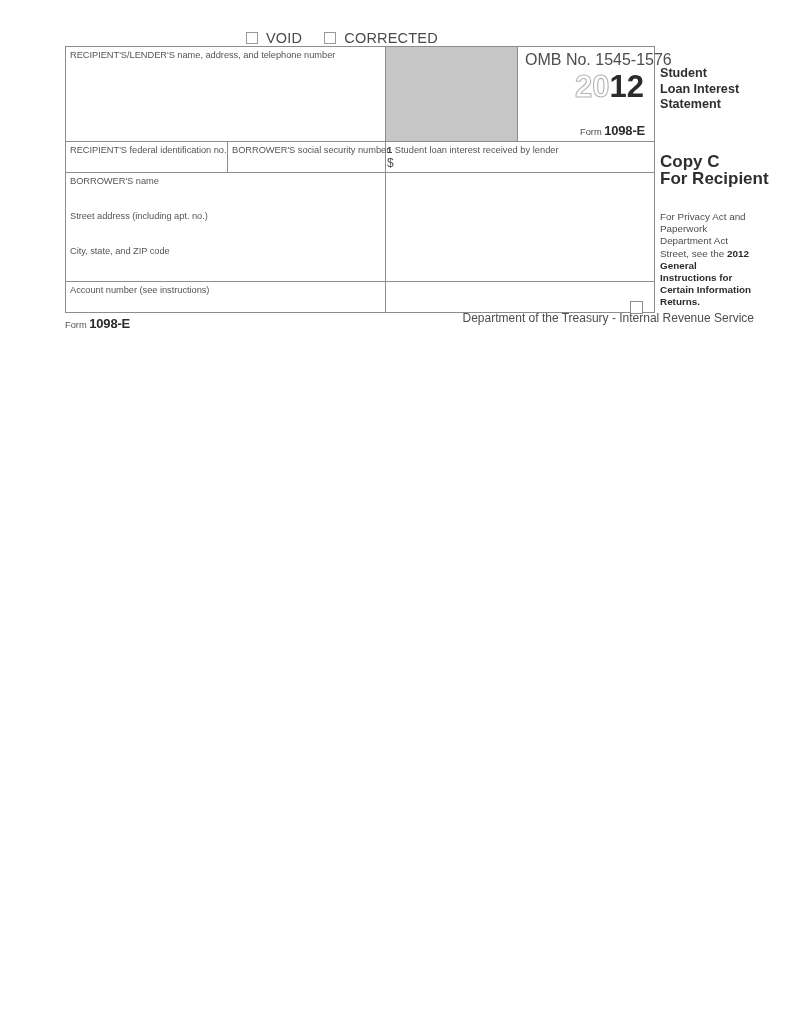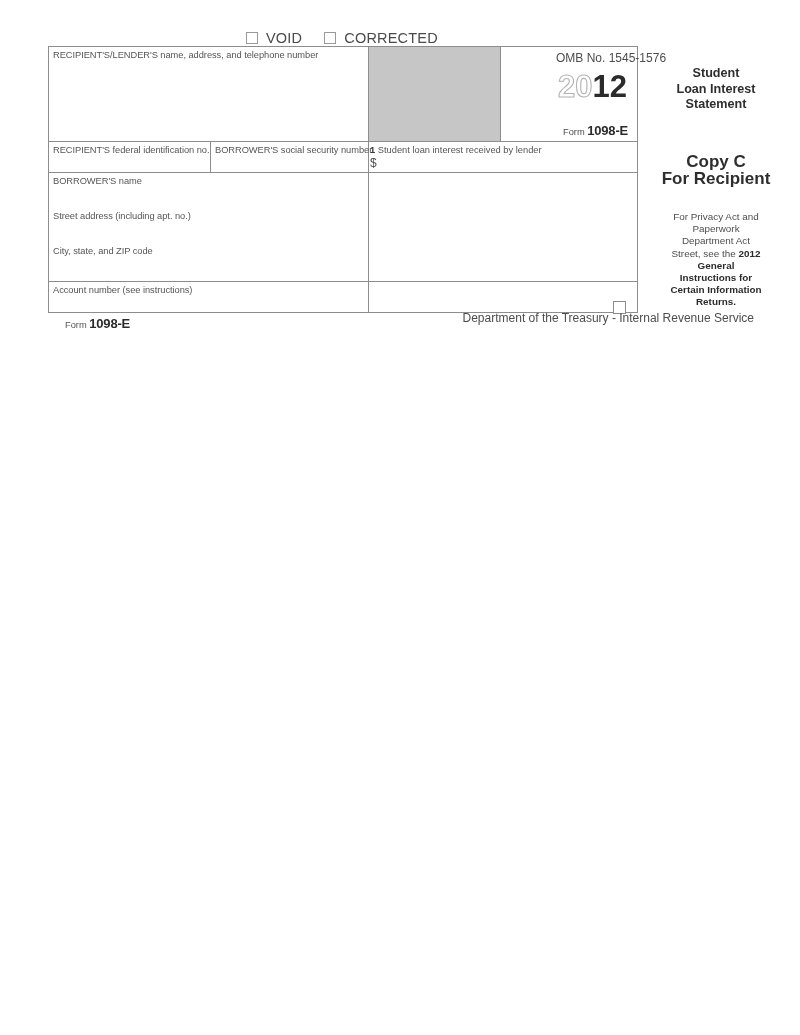--- a/index.html
+++ b/index.html
@@ -47,21 +47,21 @@
     font-size: 14.5px;
     color: #4a4a4a;
     margin-left: 8px;
     margin-right: 22px;
     letter-spacing: 0.2px;
   }
 
   
   .tbl {
     position: absolute;
-    left: 48px;
+    left: 65px;
     top: 46px;
     width: 590px;   
     height: 192px;  
   }
   .brd { position: absolute; background: #8d8d8d; }
   .h { height: 1px; }
   .v { width: 1px; }
 
   
   .cell-label {
@@ -91,24 +91,23 @@
     position: absolute;
     left: 452px;   
     top: 0;
     width: 137px;  
     height: 95px;
   }
   .omb-no {
     position: absolute;
     left: 8px;
     top: 5px;
-    font-size: 12px;
-    color: #4d4d4d;
-    white-space: nowrap;
-    margin-left: 48px;
+    font-size: 16px;
+    color: #4d4d4d;
+    white-space: nowrap;
   }
   .year {
     position: absolute;
     right: 10px;
     top: 25px;
     font-size: 31px;
     font-weight: bold;
     letter-spacing: 0px;
     line-height: 1;
     white-space: nowrap;
@@ -131,21 +130,21 @@
     font-size: 13px;
     color: #2b2b2b;
     letter-spacing: -0.2px;
   }
 
   
   .right-col {
     position: absolute;
     left: 660px;
     width: 112px;
-    text-align: center;
+    text-align: left;
   }
   .title-blk {
     top: 66px;
     font-size: 12.6px;
     font-weight: bold;
     color: #2e2e2e;
     line-height: 15.5px;
   }
   .copy-blk {
     top: 154px;

